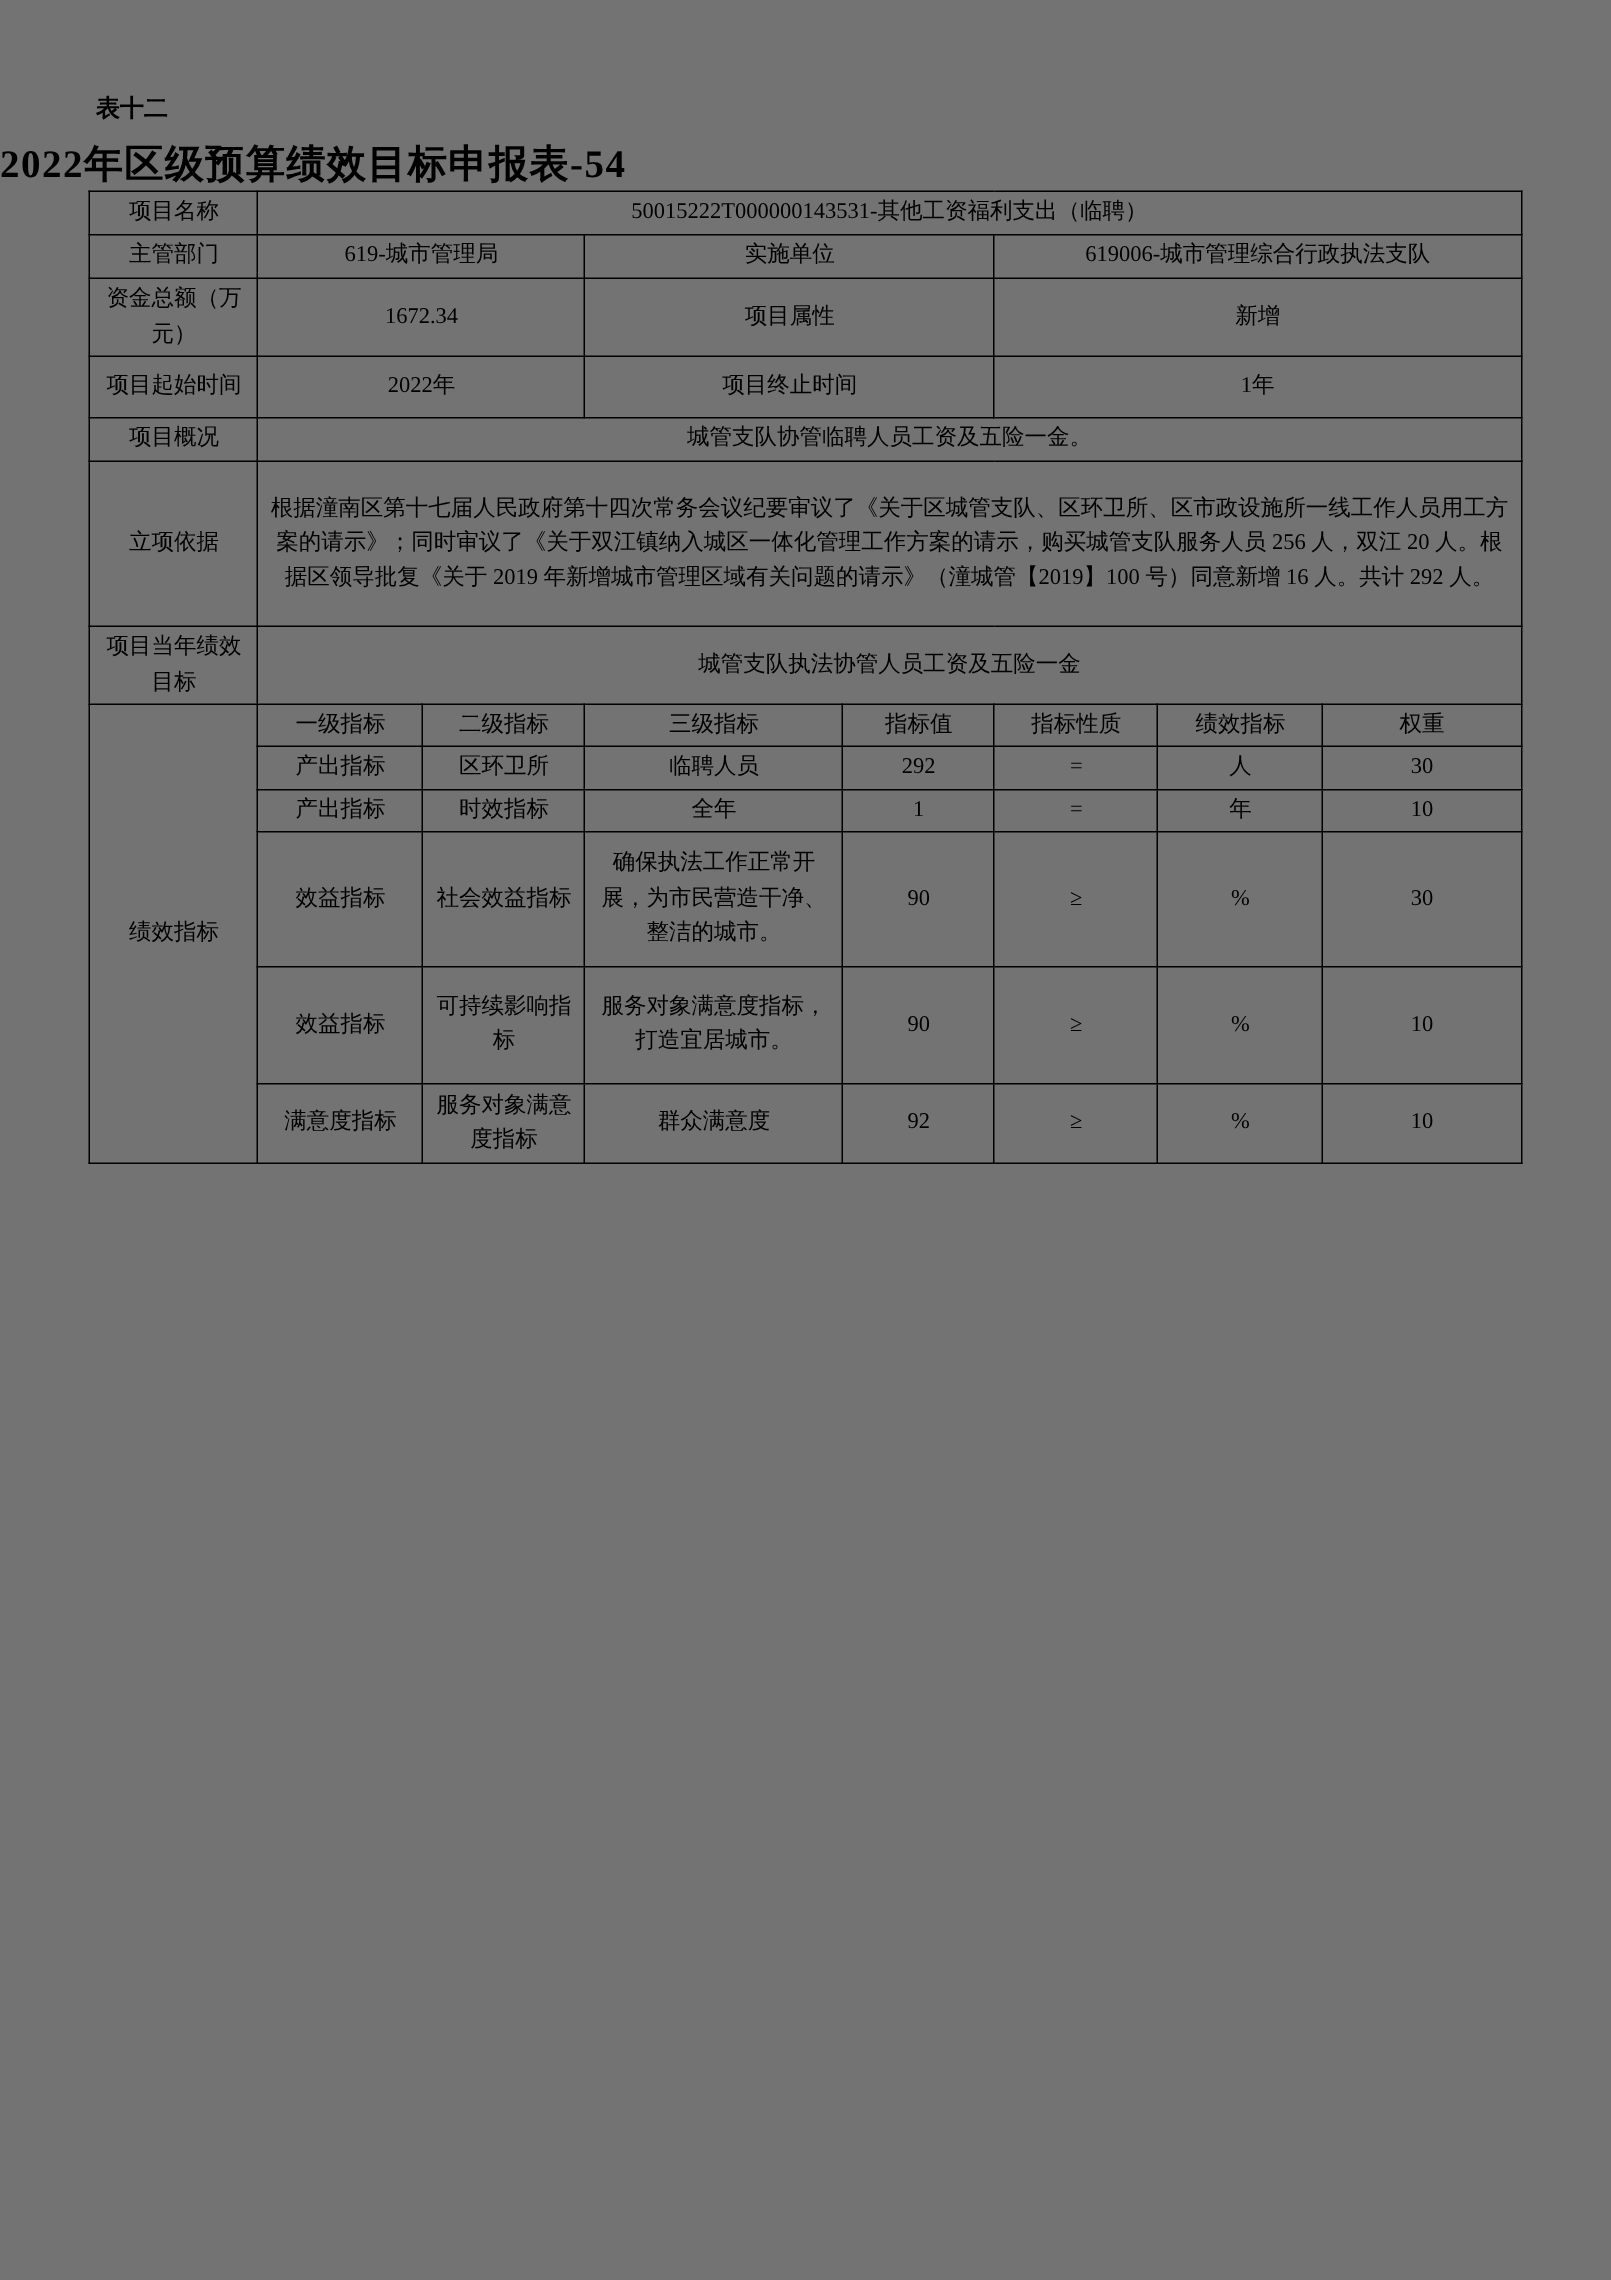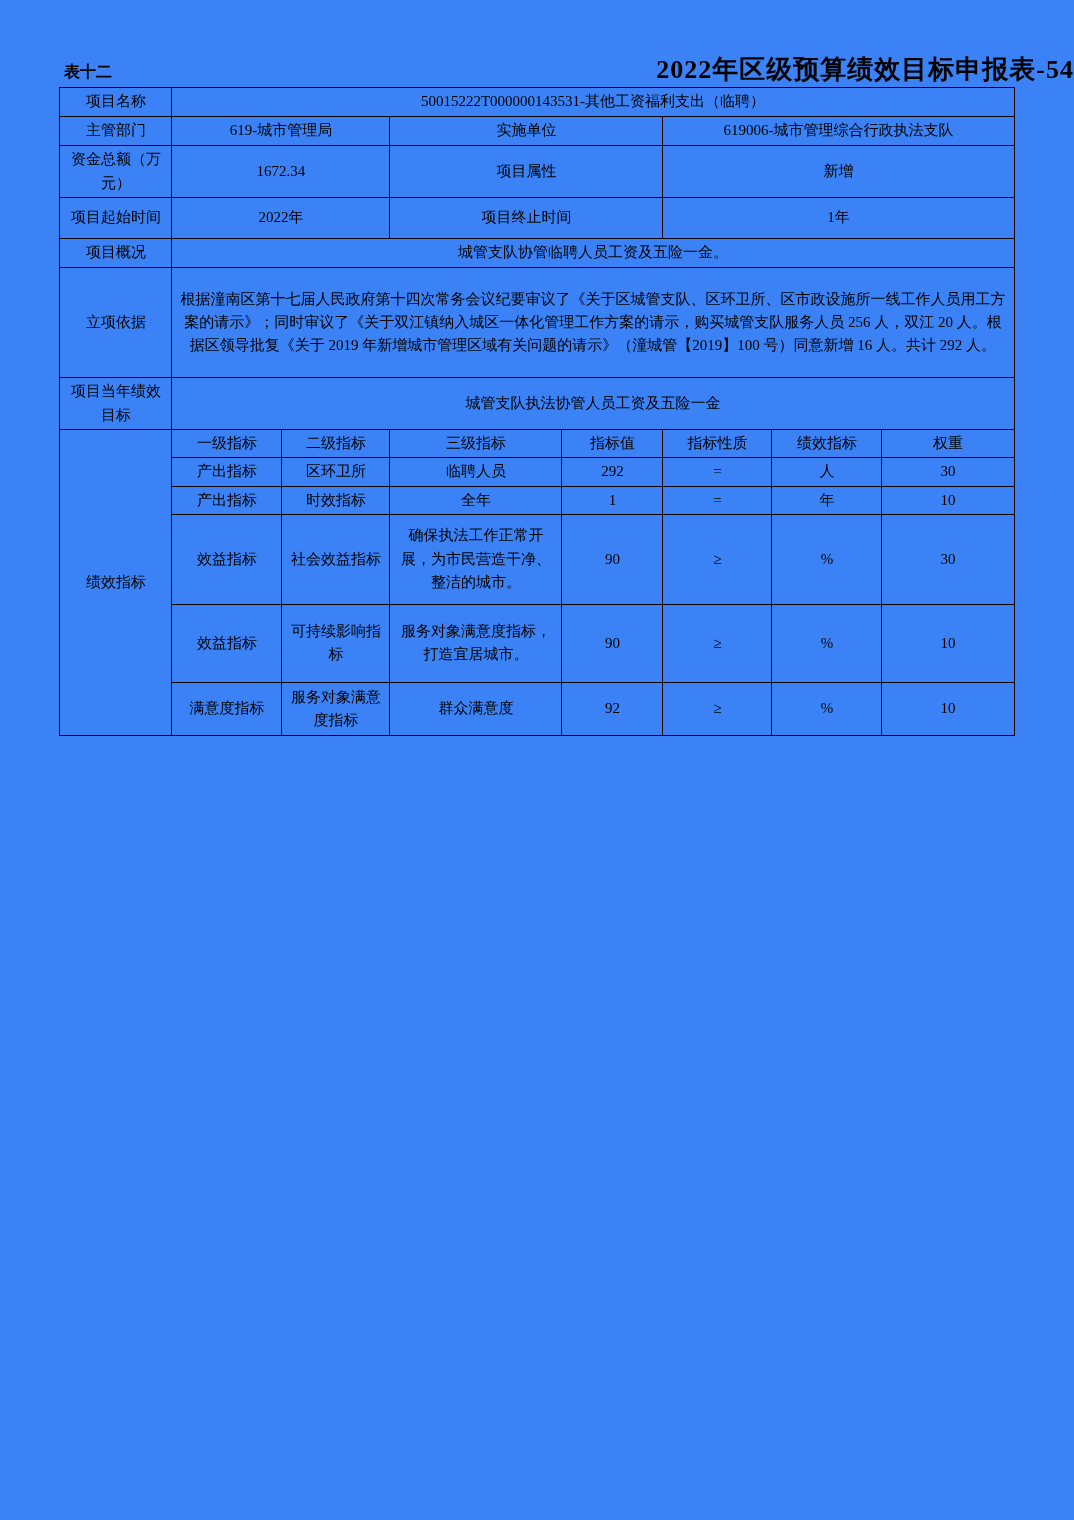--- a/index.html
+++ b/index.html
@@ -8,33 +8,33 @@
     width: 1074px;
     height: 1520px;
     background: #ffffff;
     color: #000000;
     font-family: "Liberation Serif", "DejaVu Serif", serif;
   }
   .page {
     position: relative;
     width: 1074px;
     height: 1520px;
-    background: #3b82f6;
+    background: #737373;
     overflow: hidden;
   }
   .corner-label {
     position: absolute;
     left: 64px;
     top: 62px;
     font-size: 16px;
     font-weight: bold;
   }
   .doc-title {
-    padding-top: 52px;
-    text-align: right;
+    padding-top: 92px;
+    text-align: left;
     font-size: 26px;
     font-weight: bold;
     letter-spacing: 1px;
   }
   .unit-note {
     width: 1014px;
     margin: 6px 0 2px 0;
     text-align: right;
     font-size: 15px;
   }

